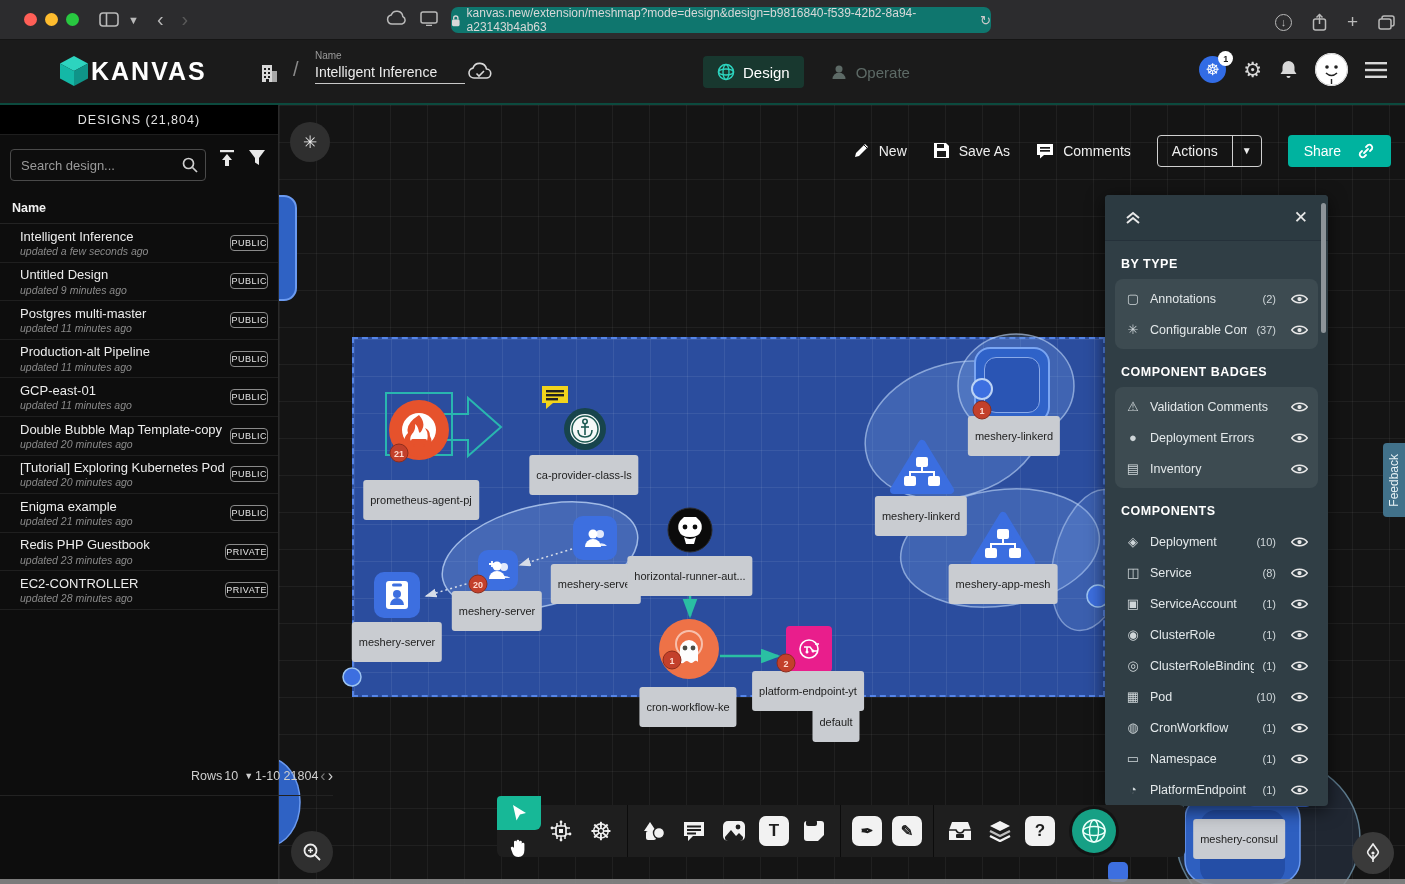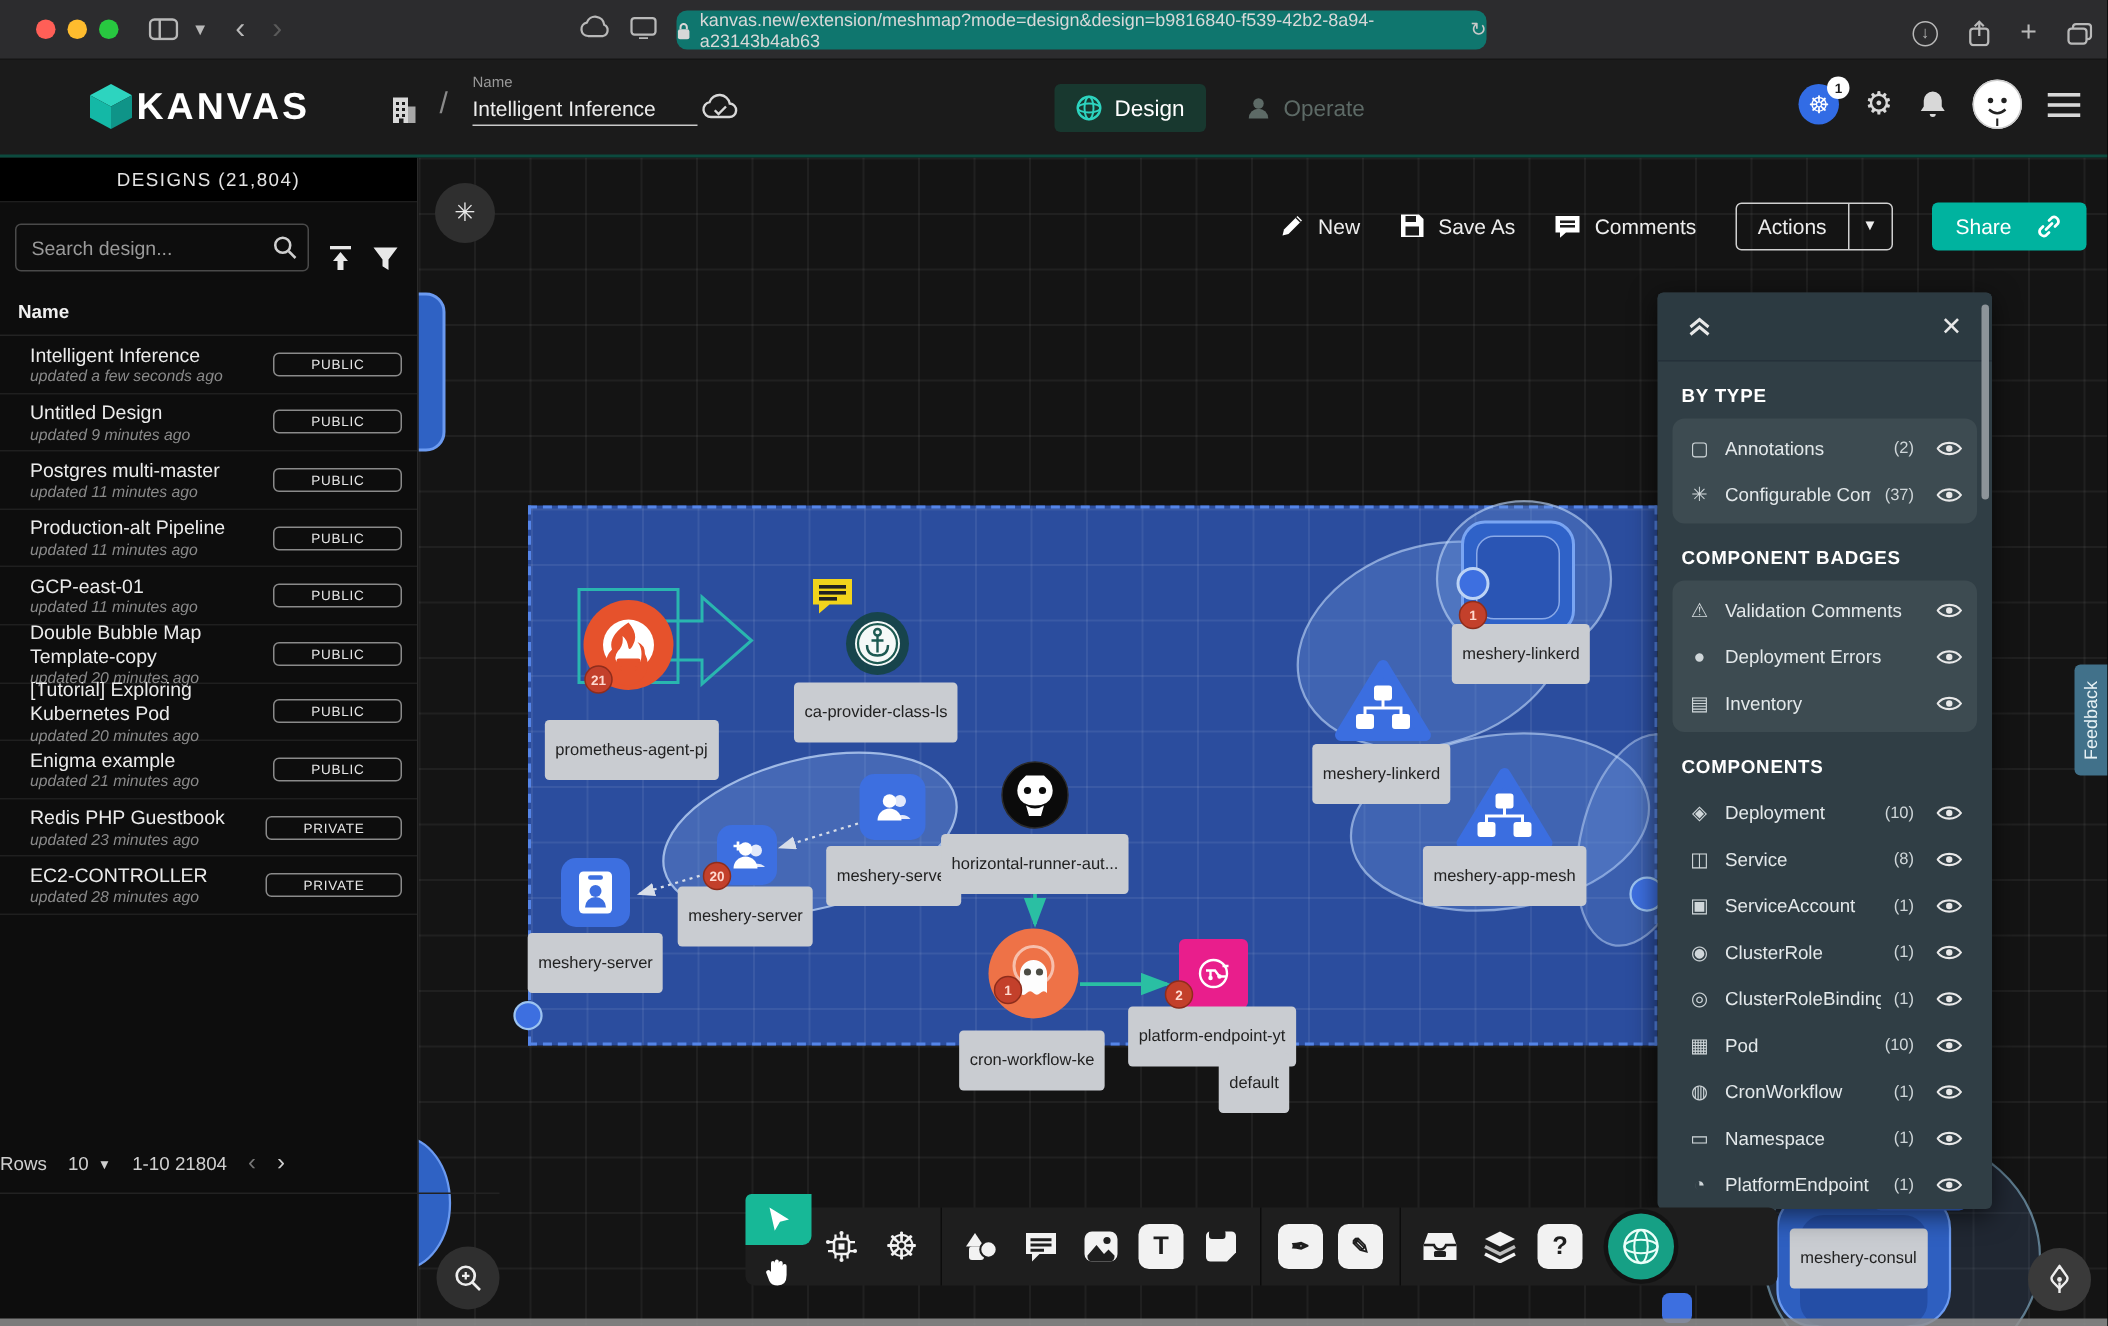--- a/index.html
+++ b/index.html
@@ -74,30 +74,30 @@
   .prow .pcount{color:#cfd6d9;font-size:11px;margin-right:6px}
   .eye{flex:none;display:inline-flex}
   .pscroll{position:absolute;right:2px;top:8px;width:5px;height:130px;background:#8d9499;border-radius:3px}
 
   .feedback{left:1383px;top:443px;width:22px;height:74px;background:#41718a;color:#e8f2f5;z-index:26;border-radius:4px 0 0 4px;display:flex;align-items:center;justify-content:center;font-size:12px}
   .feedback span{writing-mode:vertical-rl;transform:rotate(180deg)}
 
   
   .sidebar{left:0;top:105px;width:279px;height:779px;background:#0d0d0d;z-index:20;border-right:1px solid #2a2a2a;color:#e8e8e8}
   .sbtitle{height:30px;background:#000;display:flex;align-items:center;justify-content:center;font-size:12.5px;letter-spacing:1px;color:#e3e3e3;border-bottom:1px solid #1e1e1e}
-  .searchrow{display:flex;align-items:flex-end;padding:14px 10px 12px;gap:12px}
+  .searchrow{display:flex;align-items:flex-start;padding:14px 10px 12px;gap:12px}
   .searchbox{position:relative;width:196px}
   .searchbox input{width:196px;height:32px;background:transparent;border:1px solid #4a4a4a;border-radius:4px;color:#ccc;font-size:13px;padding:0 30px 0 10px;font-family:inherit;outline:none}
   .searchbox input::placeholder{color:#9a9a9a}
   .thead{padding:8px 12px;font-size:12.5px;font-weight:bold;color:#f0f0f0;border-bottom:1px solid #232323}
   .drow{height:38.6px;display:flex;align-items:center;justify-content:space-between;padding:0 10px 0 20px;border-bottom:1px solid #1f1f1f}
   .drow .nm{font-size:13px;color:#ececec;line-height:1.25}
   .drow .up{font-size:10.5px;color:#8a8a8a;font-style:italic}
-  .vchip{border:1px solid #8a8a8a;border-radius:4px;color:#e6e6e6;font-size:9px;letter-spacing:.5px;padding:2px 24px;flex:none}
-  .pager{position:absolute;left:0;bottom:88px;width:333px;height:40px;display:flex;align-items:center;justify-content:flex-start;gap:14px;color:#cfcfcf;font-size:12.5px;border-bottom:1px solid #222}
+  .vchip{border:1px solid #8a8a8a;border-radius:4px;color:#e6e6e6;font-size:9px;letter-spacing:.5px;padding:2px 0;flex:none}
+  .pager{position:absolute;left:0;bottom:88px;width:333px;height:40px;display:flex;align-items:center;justify-content:flex-end;gap:2px;color:#cfcfcf;font-size:12.5px;border-bottom:1px solid #222}
 
   .hstrip{left:0;bottom:0;width:1405px;height:5px;background:#8f8f8f;z-index:60;opacity:.85}
   svg{display:block}
 </style>
 </head>
 <body>
 
 <div class="stage">
 
   <div class="abs canvas"></div>

